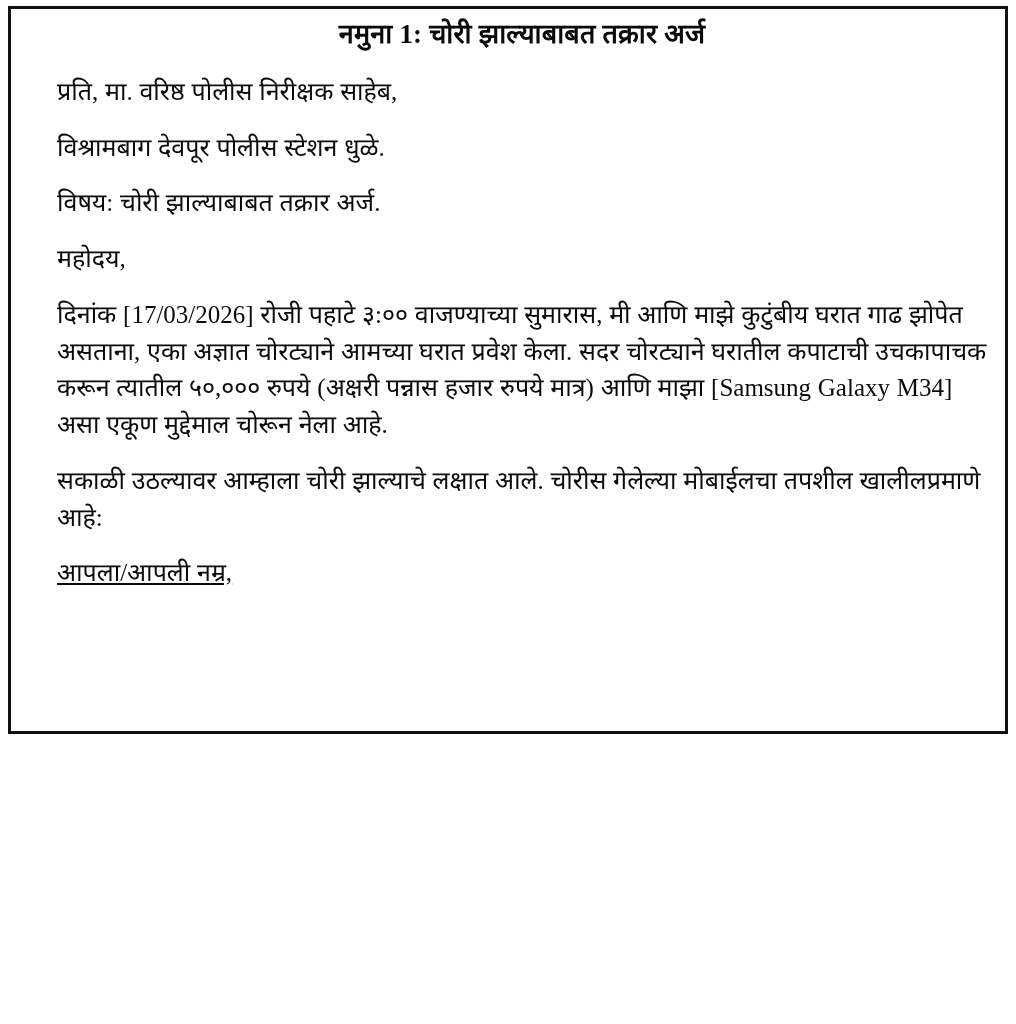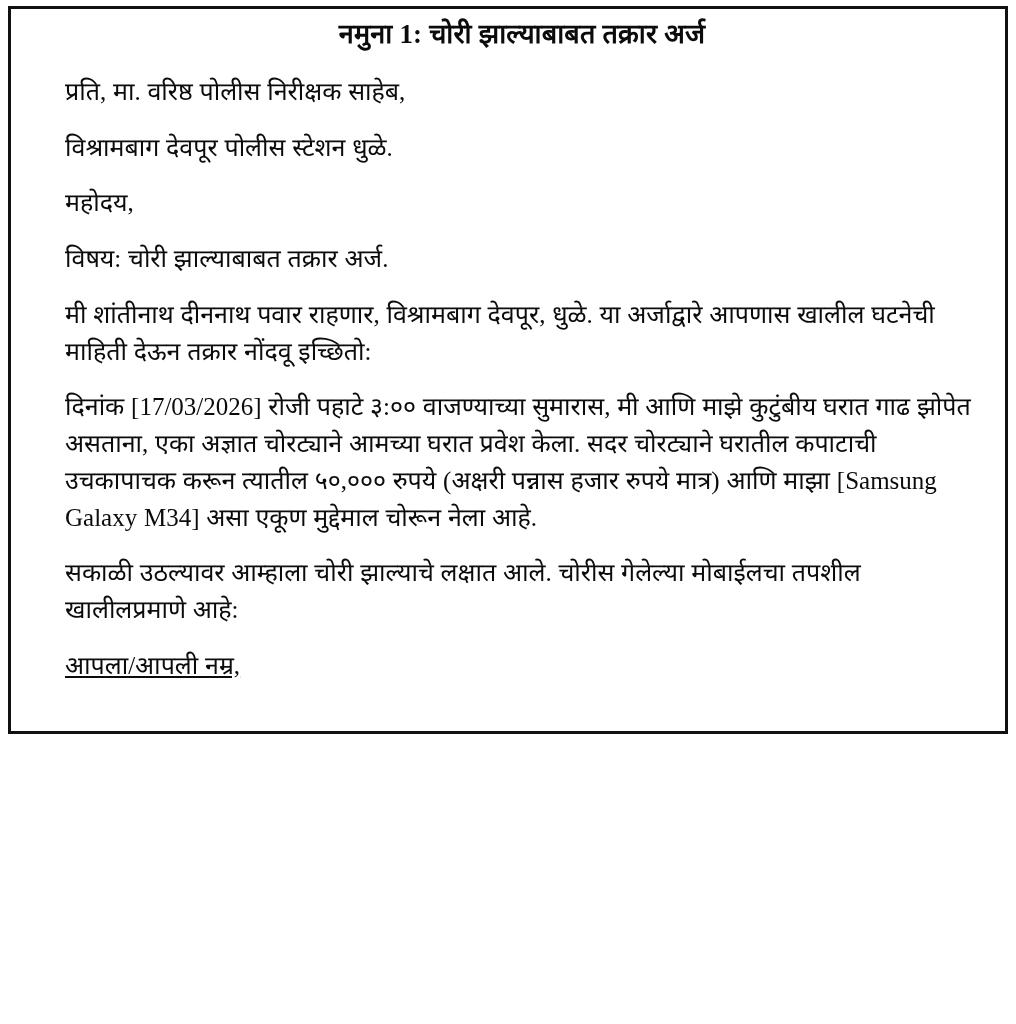--- a/index.html
+++ b/index.html
@@ -38,21 +38,21 @@
     text-align: center;
     font-weight: bold;
     font-size: 27px;
     line-height: 1.25;
     margin: 0 0 22px 0;
     letter-spacing: 0.2px;
   }
   .para {
     font-size: 25px;
     line-height: 1.47;
-    margin: 0 0 19px 8px;
+    margin: 0 0 19px 0;
     text-align: left;
     word-spacing: 0.5px;
   }
   .para.detail {
     margin-bottom: 21px;
   }
   .para:last-child {
     margin-bottom: 0;
     text-decoration: underline;
   }
@@ -64,25 +64,24 @@
   <div id="frame"></div>
 
   <div id="content">
 
     <h1 class="doc-title">नमुना 1: चोरी झाल्याबाबत तक्रार अर्ज</h1>
 
     <p class="para">प्रति, मा. वरिष्ठ पोलीस निरीक्षक साहेब,</p>
 
     <p class="para">विश्रामबाग देवपूर पोलीस स्टेशन धुळे.</p>
 
+    <p class="para">विषय: चोरी झाल्याबाबत तक्रार अर्ज.</p>
+
     <p class="para">महोदय,</p>
 
-    <p class="para">विषय: चोरी झाल्याबाबत तक्रार अर्ज.</p>
-
-    <p class="para">मी शांतीनाथ दीननाथ पवार राहणार, विश्रामबाग देवपूर, धुळे. या अर्जाद्वारे आपणास खालील घटनेची माहिती देऊन तक्रार नोंदवू इच्छितो:</p>
 
     <p class="para">दिनांक [17/03/2026] रोजी पहाटे ३:०० वाजण्याच्या सुमारास, मी आणि माझे कुटुंबीय घरात गाढ झोपेत असताना, एका अज्ञात चोरट्याने आमच्या घरात प्रवेश केला. सदर चोरट्याने घरातील कपाटाची उचकापाचक करून त्यातील ५०,००० रुपये (अक्षरी पन्नास हजार रुपये मात्र) आणि माझा [Samsung Galaxy M34] असा एकूण मुद्देमाल चोरून नेला आहे.</p>
 
     <p class="para">सकाळी उठल्यावर आम्हाला चोरी झाल्याचे लक्षात आले. चोरीस गेलेल्या मोबाईलचा तपशील खालीलप्रमाणे आहे:</p>
 
 
 
 
 
 

